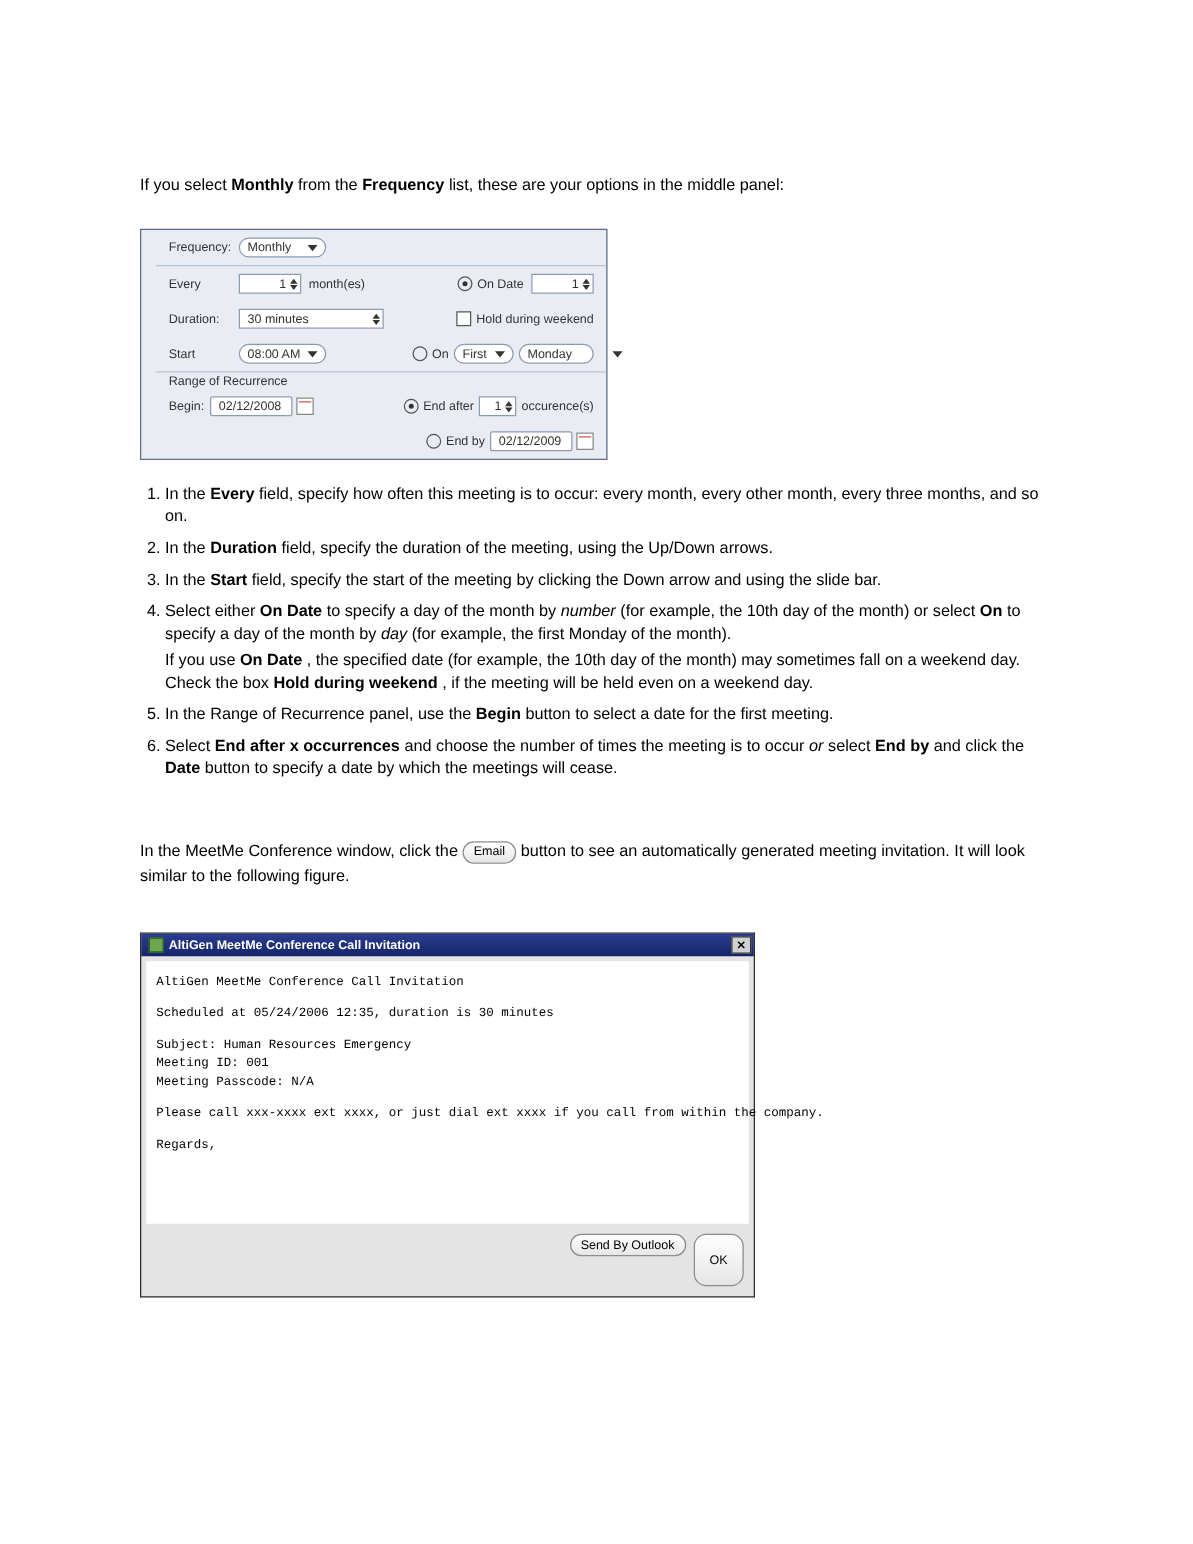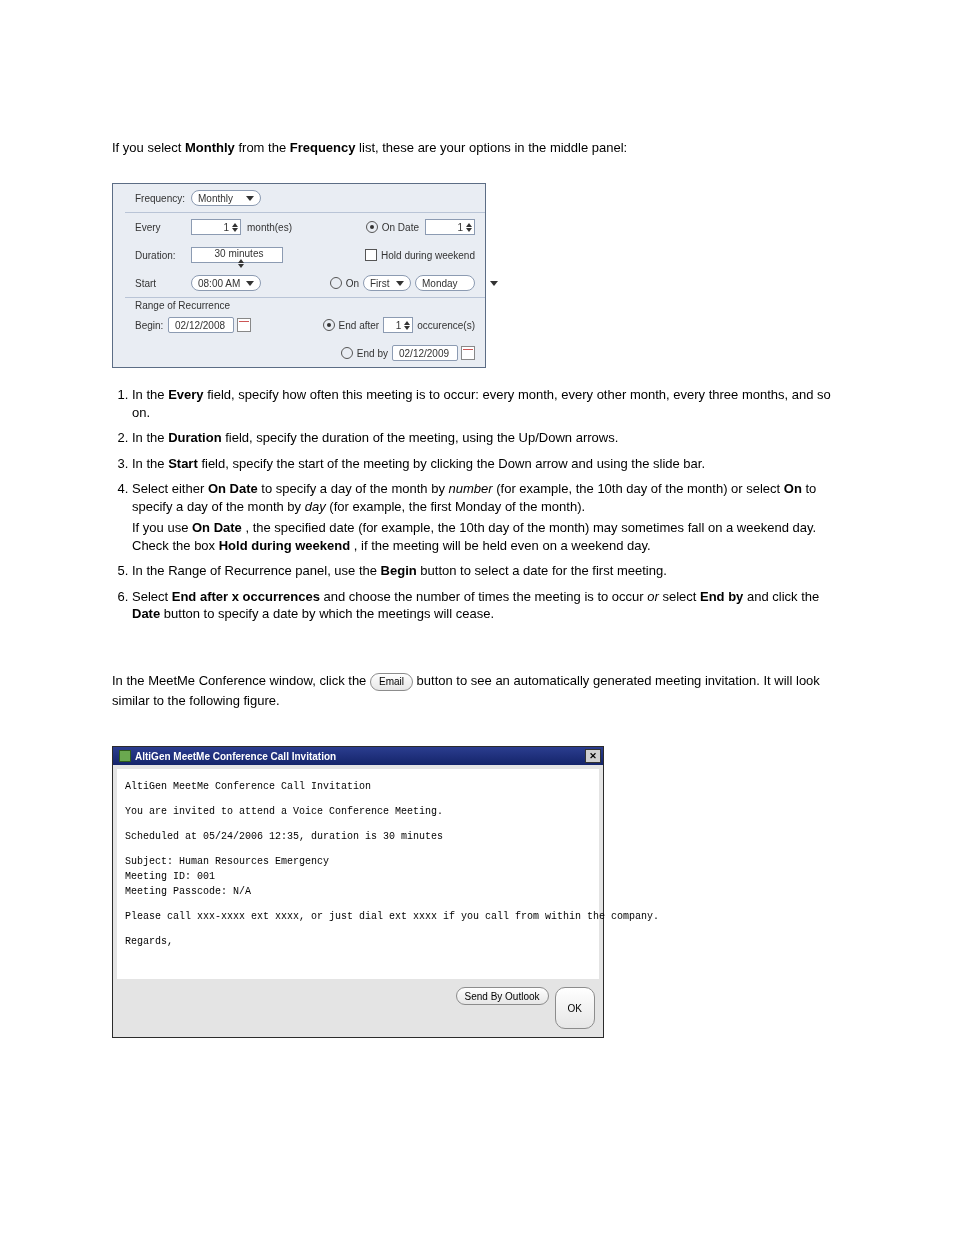--- a/index.html
+++ b/index.html
@@ -205,21 +205,21 @@
         <span>1</span>
         <span class="spinner-arrows">
             <span class="spin-up"></span>
             <span class="spin-down"></span>
           </span>
       </span>
     </div>
 
     <div class="row">
       <span class="lbl">Duration:</span>
-      <span class="spinner-box" style="width:92px;flex-direction:column;">
+      <span class="spinner-box" style="width:116px;">
         <span>30 minutes</span>
         <span class="spinner-arrows">
             <span class="spin-up"></span>
             <span class="spin-down"></span>
           </span>
       </span>
 
       <span style="flex:1"></span>
 
       <span class="checkbox"></span>
@@ -351,21 +351,20 @@
       <span class="title-left">
         <span class="app-icon"></span>
         <span>AltiGen MeetMe Conference Call Invitation</span>
       </span>
       <span class="close-btn">
         <span>✕</span>
       </span>
     </div>
     <div class="body">
       <p>AltiGen MeetMe Conference Call Invitation</p>
-      <p>You are invited to attend a Voice Conference Meeting.</p>
       <p>Scheduled at 05/24/2006 12:35, duration is 30 minutes</p>
       <p style="margin-bottom:0;">Subject: Human Resources Emergency</p>
       <p style="margin-bottom:0;">Meeting ID: 001</p>
       <p>Meeting Passcode: N/A</p>
       <p>Please call xxx-xxxx ext xxxx, or just dial ext xxxx if you call from within the company.</p>
       <p>Regards,</p>
     </div>
     <div class="footer">
       <span class="btn-pill">
         <span>Send By Outlook</span>

